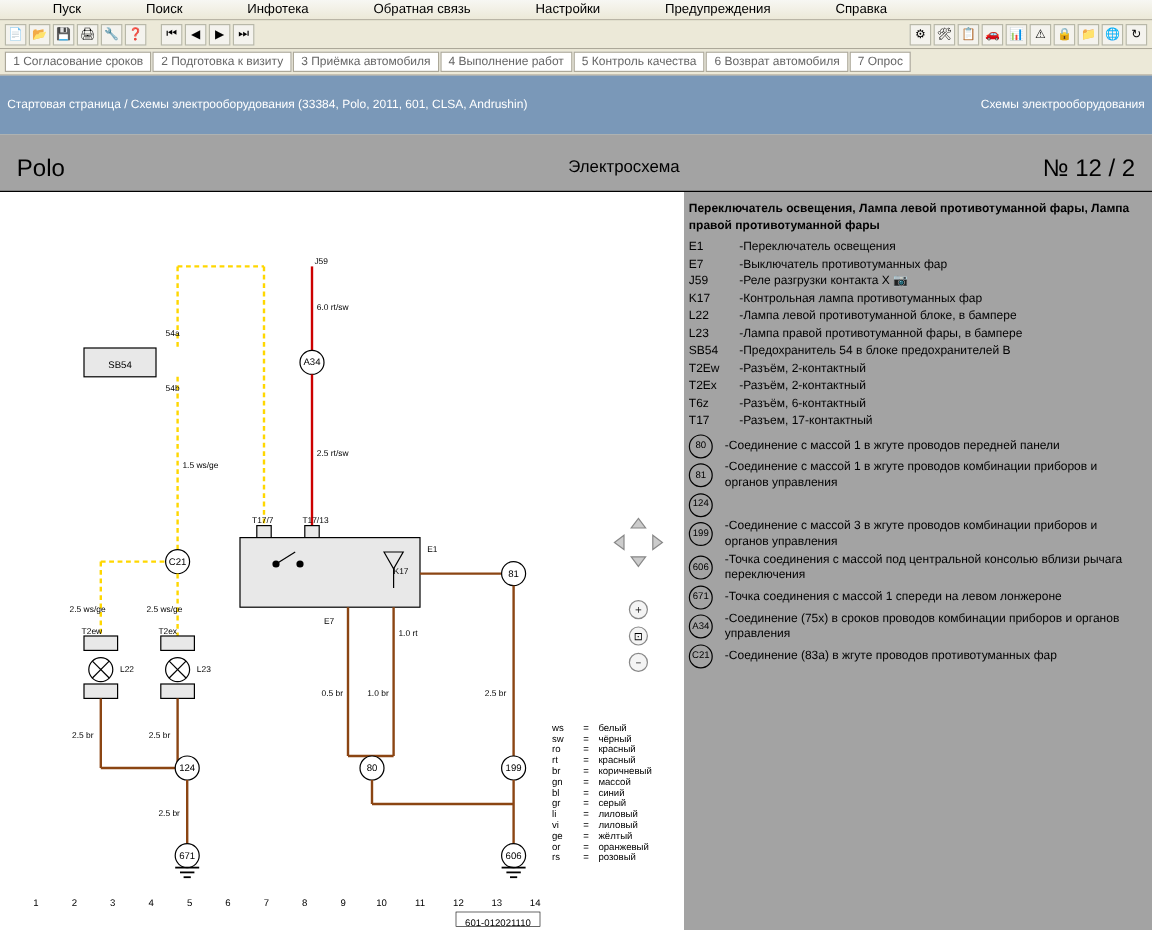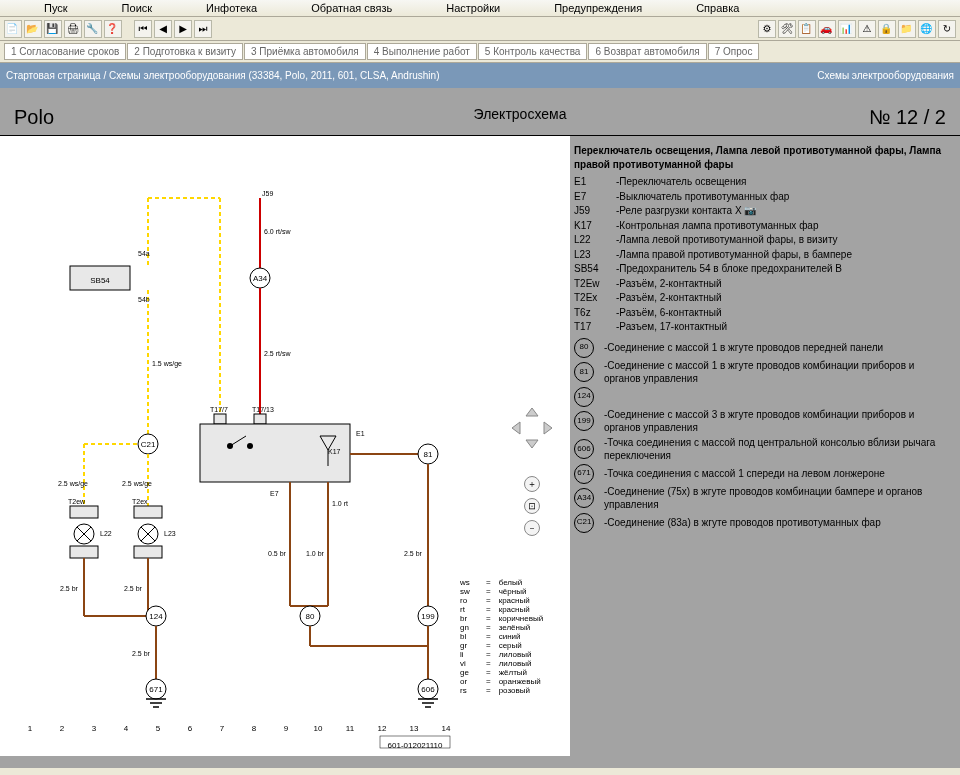--- a/index.html
+++ b/index.html
@@ -4,21 +4,21 @@
 <style>
 * { box-sizing: border-box; margin: 0; padding: 0; }
 body { font-family: Tahoma, Arial, sans-serif; font-size: 11px; background: #ece9d8; width: 960px; height: 775px; overflow: hidden; }
 .menubar { background: linear-gradient(#f7f7f3,#ece9d8); border-bottom: 1px solid #aca899; padding: 2px 4px; display: flex; gap: 14px; font-size: 11px; }
 .menubar span { cursor: pointer; padding-left: 40px; }
 .toolbar { background: #ece9d8; border-bottom: 1px solid #aca899; padding: 2px 4px; display: flex; gap: 2px; align-items: center; height: 24px; }
 .tb-btn { width: 18px; height: 18px; border: 1px solid #b8b8a8; background: #f4f3ee; display: inline-flex; align-items: center; justify-content: center; font-size: 10px; cursor: pointer; }
 .tb-sep { width: 8px; }
 .tabs { background: #ece9d8; border-bottom: 1px solid #aca899; padding: 2px 4px; display: flex; gap: 1px; font-size: 10px; }
 .tab { padding: 2px 6px; border: 1px solid #aca899; background: #ffffff; color: #666; cursor: pointer; white-space: nowrap; }
-.breadcrumb { background: #7a98b8; color: #fff; padding: 7px 6px; font-size: 10px; display: flex; justify-content: space-between; }
+.breadcrumb { background: #7a98b8; color: #fff; padding: 19px 6px; font-size: 10px; display: flex; justify-content: space-between; }
 .content { background: #a3a3a3; height: 680px; position: relative; overflow: hidden; }
 .doc-header { display: flex; justify-content: space-between; align-items: baseline; padding: 18px 14px 6px; border-bottom: 1px solid #000; }
 .doc-title-left { font-size: 20px; }
 .doc-title-center { font-size: 14px; position: absolute; left: 50%; transform: translateX(-50%); margin-left: 40px; }
 .doc-title-right { font-size: 20px; }
 .doc-body { display: flex; height: 620px; }
 .diagram-area { flex: 0 0 570px; position: relative; background: #fff; }
 .legend-area { flex: 1; padding: 8px 8px 4px 4px; font-size: 10px; line-height: 1.35; overflow: hidden; }
 .legend-title { font-weight: bold; margin-bottom: 4px; font-size: 10px; }
 .legend-row { display: flex; gap: 6px; margin-bottom: 1px; }
@@ -266,21 +266,21 @@
             <span>красный</span>
           </div>
           <div>
             <span class="ck">br</span>
             <span>=</span>
             <span>коричневый</span>
           </div>
           <div>
             <span class="ck">gn</span>
             <span>=</span>
-            <span>зелёный</span>
+            <span>массой</span>
           </div>
           <div>
             <span class="ck">bl</span>
             <span>=</span>
             <span>синий</span>
           </div>
           <div>
             <span class="ck">gr</span>
             <span>=</span>
             <span>серый</span>
@@ -327,21 +327,21 @@
           <div class="legend-row">
             <span class="legend-key">J59</span>
             <span class="legend-desc">-Реле разгрузки контакта X 📷</span>
           </div>
           <div class="legend-row">
             <span class="legend-key">K17</span>
             <span class="legend-desc">-Контрольная лампа противотуманных фар</span>
           </div>
           <div class="legend-row">
             <span class="legend-key">L22</span>
-            <span class="legend-desc">-Лампа левой противотуманной фары, в визиту</span>
+            <span class="legend-desc">-Лампа левой противотуманной блоке, в бампере</span>
           </div>
           <div class="legend-row">
             <span class="legend-key">L23</span>
             <span class="legend-desc">-Лампа правой противотуманной фары, в бампере</span>
           </div>
           <div class="legend-row">
             <span class="legend-key">SB54</span>
             <span class="legend-desc">-Предохранитель 54 в блоке предохранителей B</span>
           </div>
           <div class="legend-row">
@@ -380,21 +380,21 @@
           <div class="legend-row" style="align-items: center;">
             <span class="legend-circle">606</span>
             <span class="legend-desc">-Точка соединения с массой под центральной консолью вблизи рычага переключения</span>
           </div>
           <div class="legend-row" style="align-items: center;">
             <span class="legend-circle">671</span>
             <span class="legend-desc">-Точка соединения с массой 1 спереди на левом лонжероне</span>
           </div>
           <div class="legend-row" style="align-items: center;">
             <span class="legend-circle">A34</span>
-            <span class="legend-desc">-Соединение (75x) в жгуте проводов комбинации бампере и органов управления</span>
+            <span class="legend-desc">-Соединение (75x) в сроков проводов комбинации приборов и органов управления</span>
           </div>
           <div class="legend-row" style="align-items: center;">
             <span class="legend-circle">C21</span>
             <span class="legend-desc">-Соединение (83a) в жгуте проводов противотуманных фар</span>
           </div>
         </div>
     </div>
   </div>
 </div>
 

